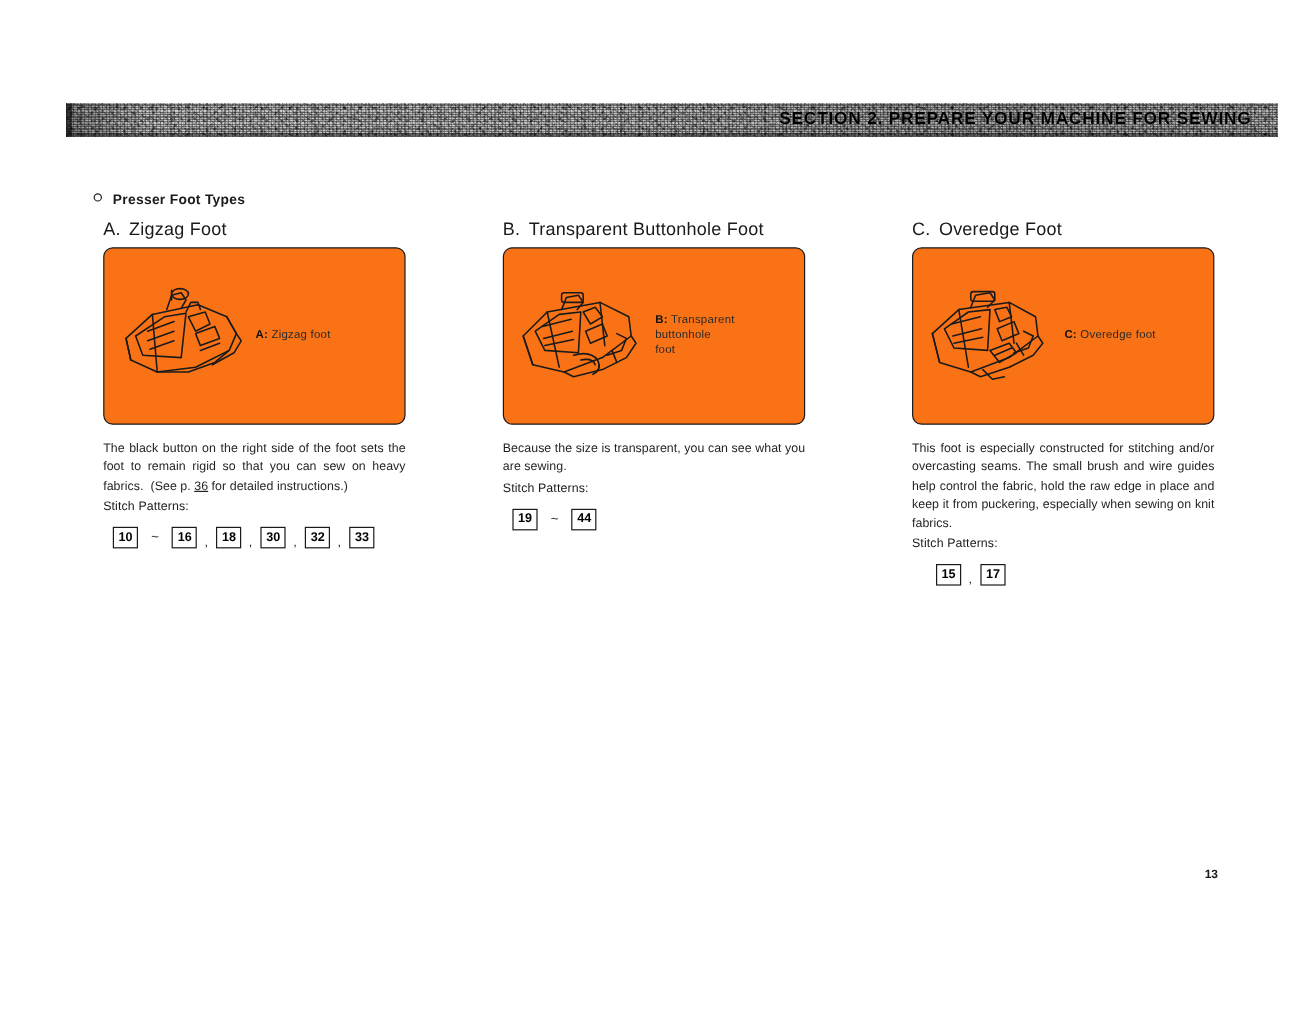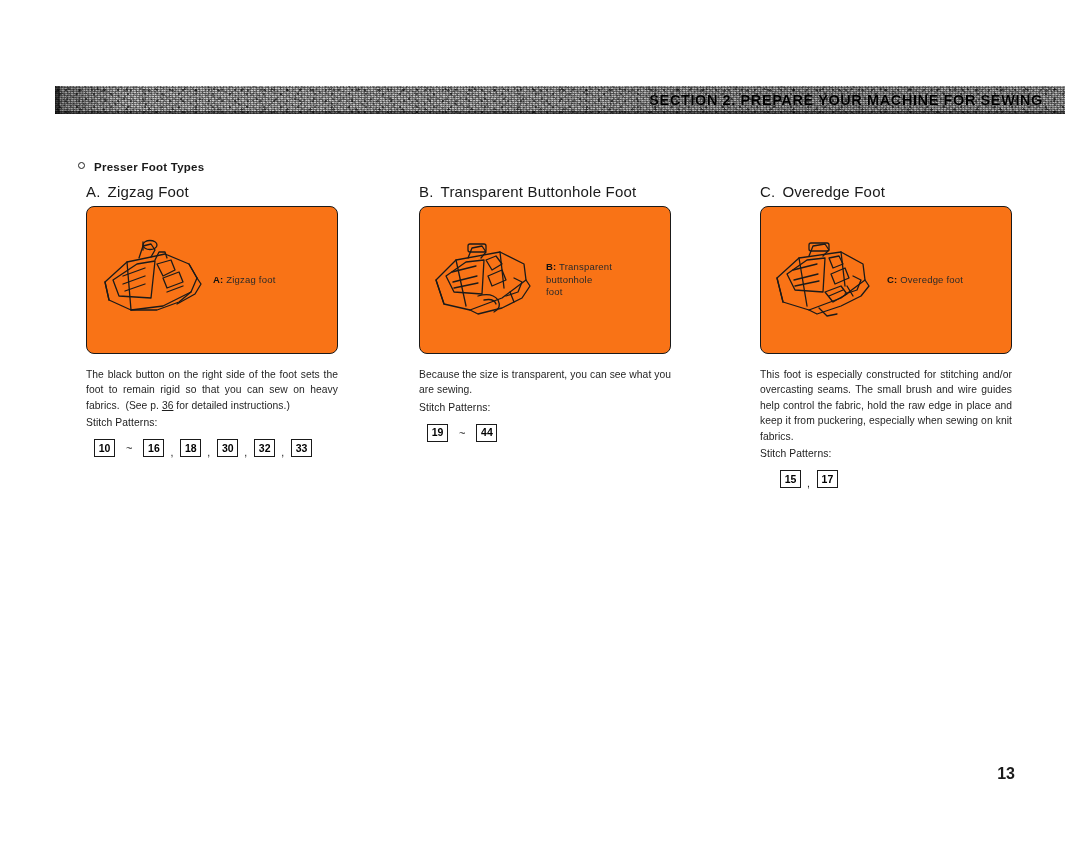--- a/index.html
+++ b/index.html
@@ -203,22 +203,22 @@
     position: relative;
     top: 1px;
     padding: 1.5px 2px 2px 2px;
     font-size: 9.8px;
   }
 
   
   .page-number {
     position: absolute;
     right: 65px;
-    top: 765px;
-    font-size: 16px;
+    top: 724px;
+    font-size: 10px;
     font-weight: bold;
     color: #1a1a1a;
   }
 </style>
 </head>
 <body>
 
 <div class="banner">
   <div class="banner-speckle"></div>
   <div class="banner-title">SECTION 2.   PREPARE YOUR MACHINE FOR SEWING</div>

